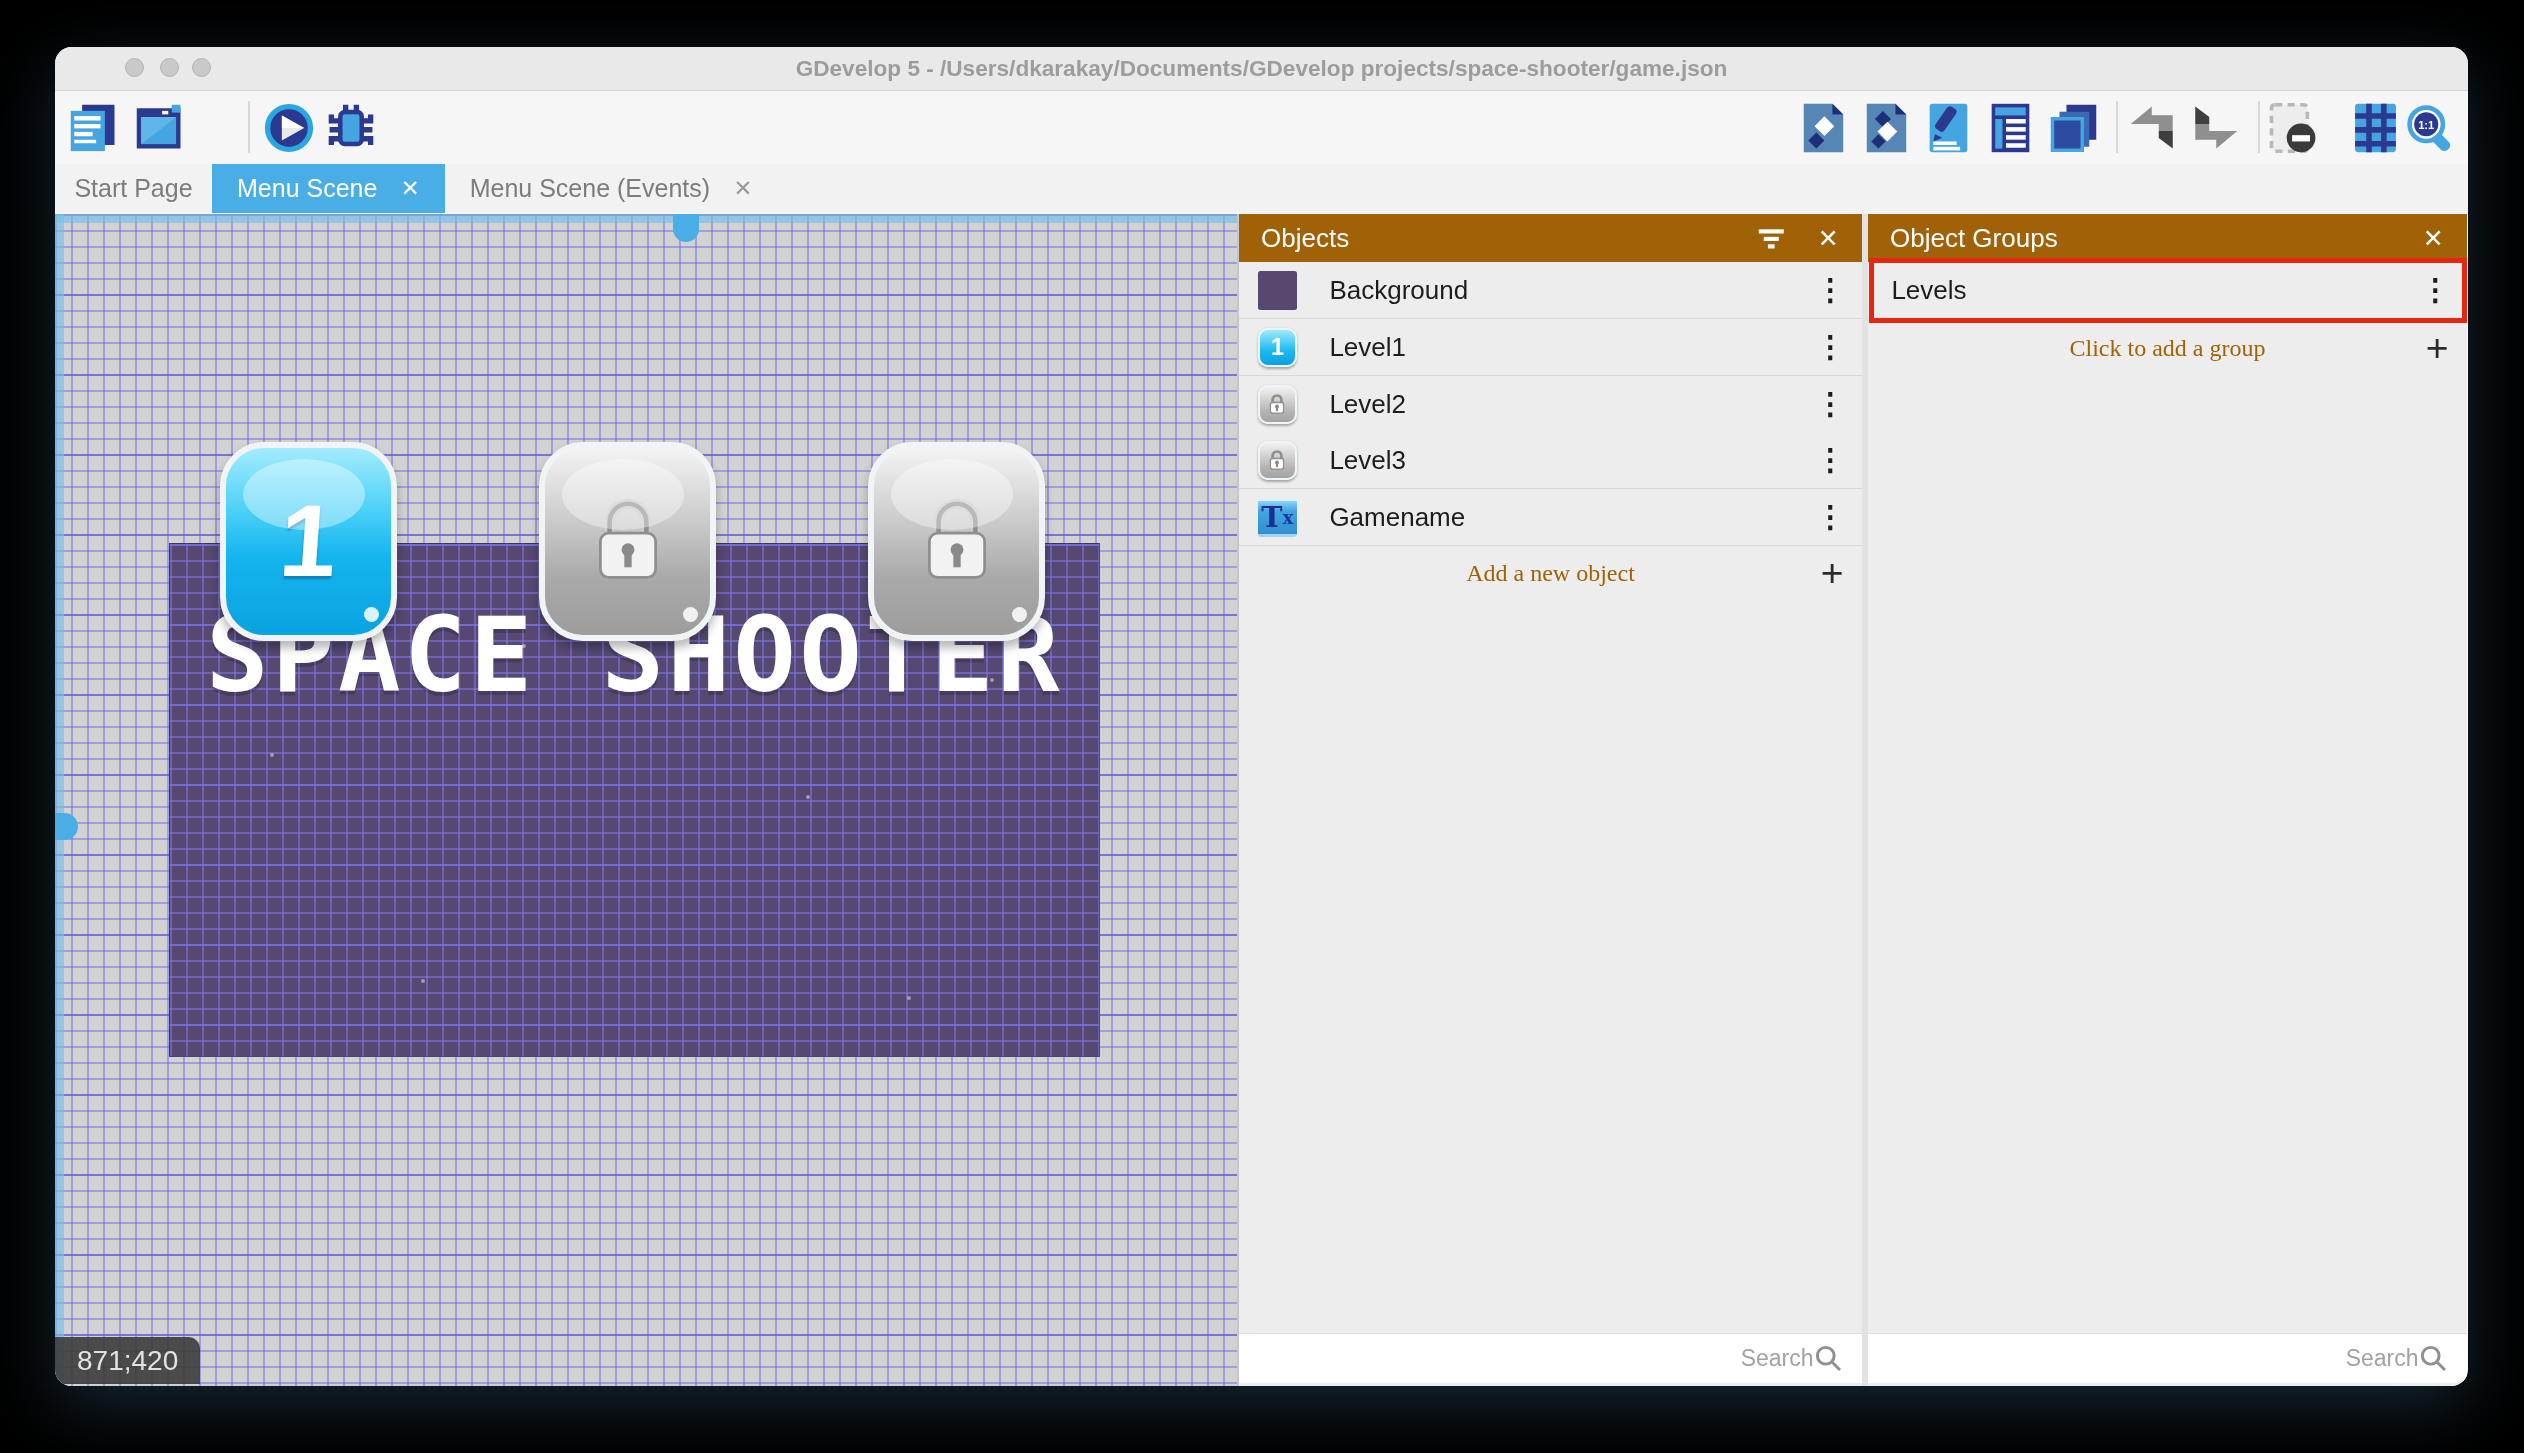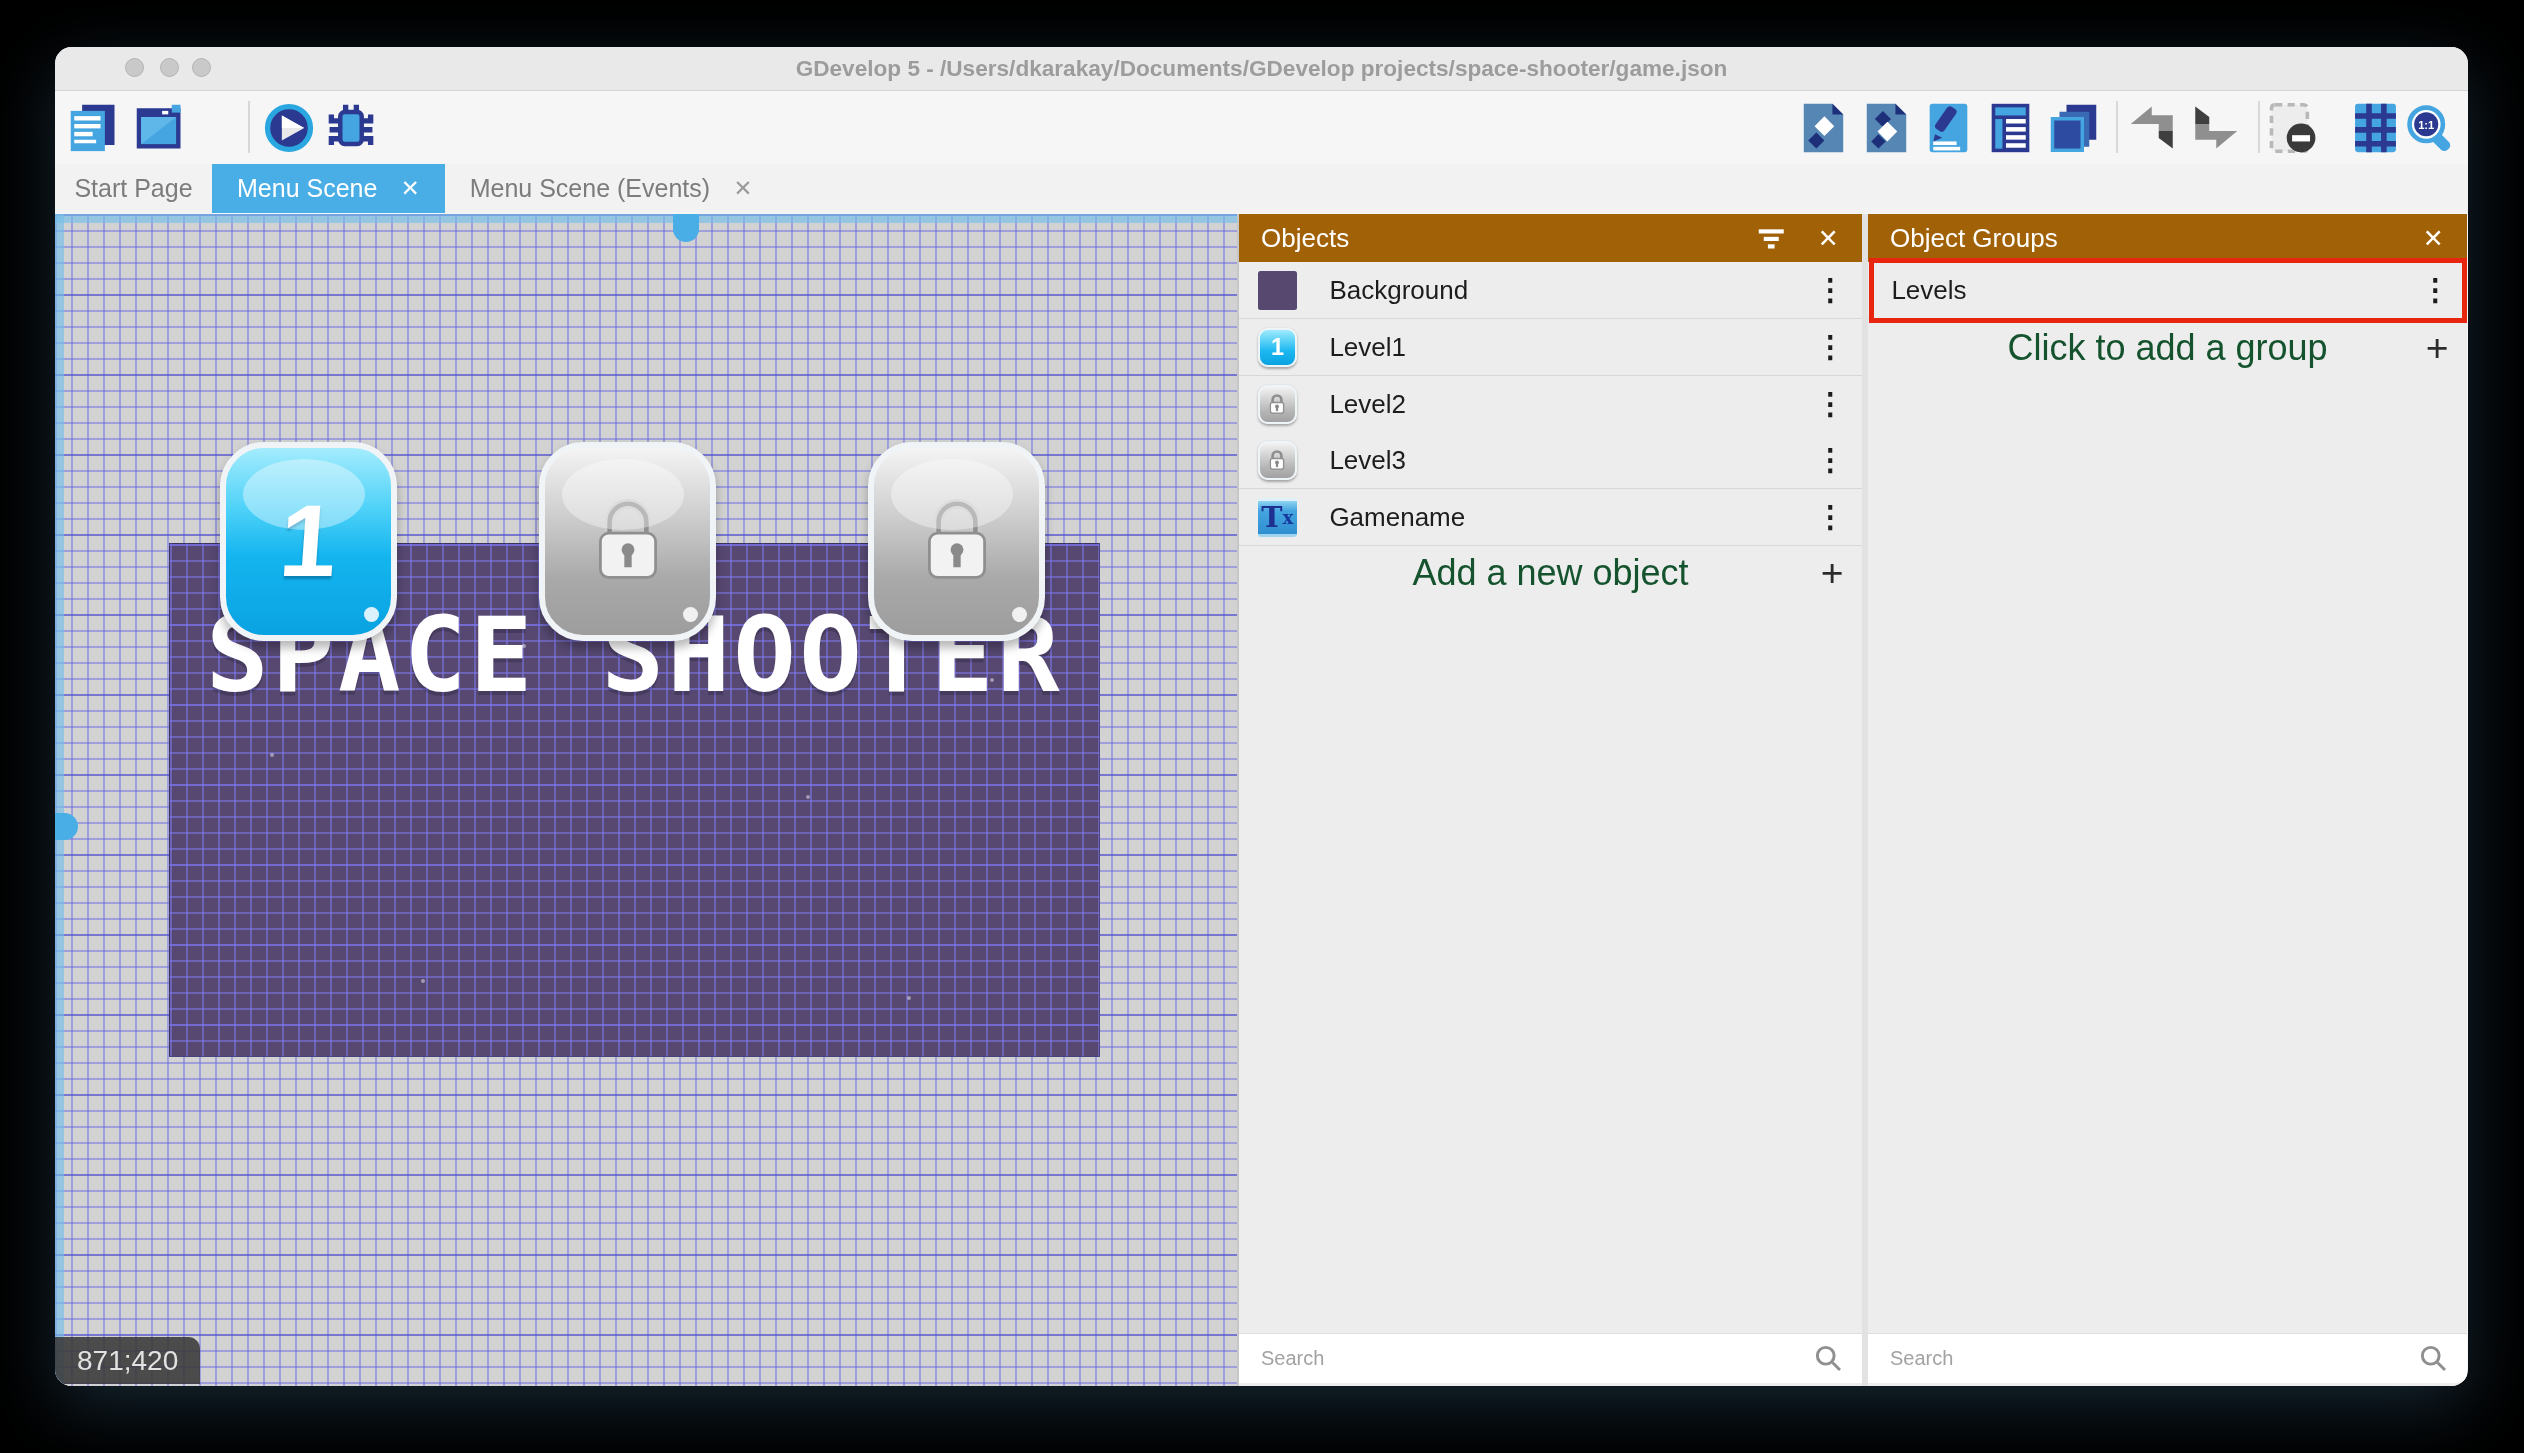--- a/index.html
+++ b/index.html
@@ -102,21 +102,21 @@
 
   .row { position:absolute; left:0; right:0; height:57px; background:#ededed;
          border-bottom:1.7px solid #d8d8d8; display:flex; align-items:center; }
   .row .thumb { width:40px; height:40px; margin-left:18.4px; flex:0 0 auto;
                 display:flex; align-items:center; justify-content:center; }
   .row .label { margin-left:32px; font-size:26px; color:#1d1d1d; }
   .row .dots { position:absolute; right:16.7px; color:#1c1c1c; font-size:30px; font-weight:bold;
                letter-spacing:0; line-height:1; }
   .add-row { position:absolute; left:0; right:0; height:54px; display:flex;
              align-items:center; justify-content:center; }
-  .add-row .add-label { font-size:36px; color:#14532d; }
+  .add-row .add-label { font-size:24px; color:#a16207;font-family:Liberation Serif, serif; }
   .add-row .plus { position:absolute; right:18.4px; font-size:39px; color:#2b2b2b; font-weight:300; }
 
   .thumb-bg { width:39px; height:39px; background:#574870; border-radius:2.5px; }
   .thumb-btn { width:39px; height:39px; border-radius:10px; border:2.5px solid #eef5f9;
                display:flex; align-items:center; justify-content:center;
                box-shadow:0 1.7px 2.5px rgba(0,0,0,.3); }
   .thumb-btn.blue { background:linear-gradient(180deg,#9febfd,#1cb8f0 60%,#0aa2e2); }
   .thumb-btn.blue span { color:#fff; font-weight:bold; font-size:23.4px; }
   .thumb-btn.gray { background:linear-gradient(180deg,#f2f2f2,#b5b5b5 70%,#a2a2a2); }
   .thumb-text { width:39px; height:39px; border-radius:3.3px;
@@ -126,22 +126,22 @@
                 font-family:"DejaVu Serif", serif; font-weight:bold; color:#1d2f8f;
                 font-size:28.5px; line-height:33px; }
   .thumb-text i { font-style:normal; font-size:18.4px; color:#163a9e; }
 
   .red-box { position:absolute; left:0.8px; top:44px; width:598px; height:65px;
              border:5px solid #e8250f; pointer-events:none; }
 
   .search { position:absolute; left:0; right:0; top:1119px; height:50px; background:#fff;
             border-top:1.7px solid #ddd; display:flex; align-items:center; }
   .search input { flex:1; border:none; outline:none; background:transparent;
-                  font-size:20px; color:#a21caf; margin-left:22px;
-                  font-family:"Liberation Sans", sans-serif; }
+                  font-size:23px; color:#a21caf; margin-left:22px;
+                  font-family:"Liberation Sans", sans-serif;text-align:right; }
   .search input::placeholder { color:#a2a2a2; }
   .search .mag { margin-right:20px; flex:0 0 auto; }
 
   .toast { position:absolute; left:943px; top:1056px; width:542px; height:70px;
            background:#373737; border-radius:8.4px; color:#fff; font-size:26px;
            line-height:70px; padding-left:25px; box-shadow:0 5px 15px rgba(0,0,0,.35);
            z-index:30; }
 </style>
 </head>
 <body>

